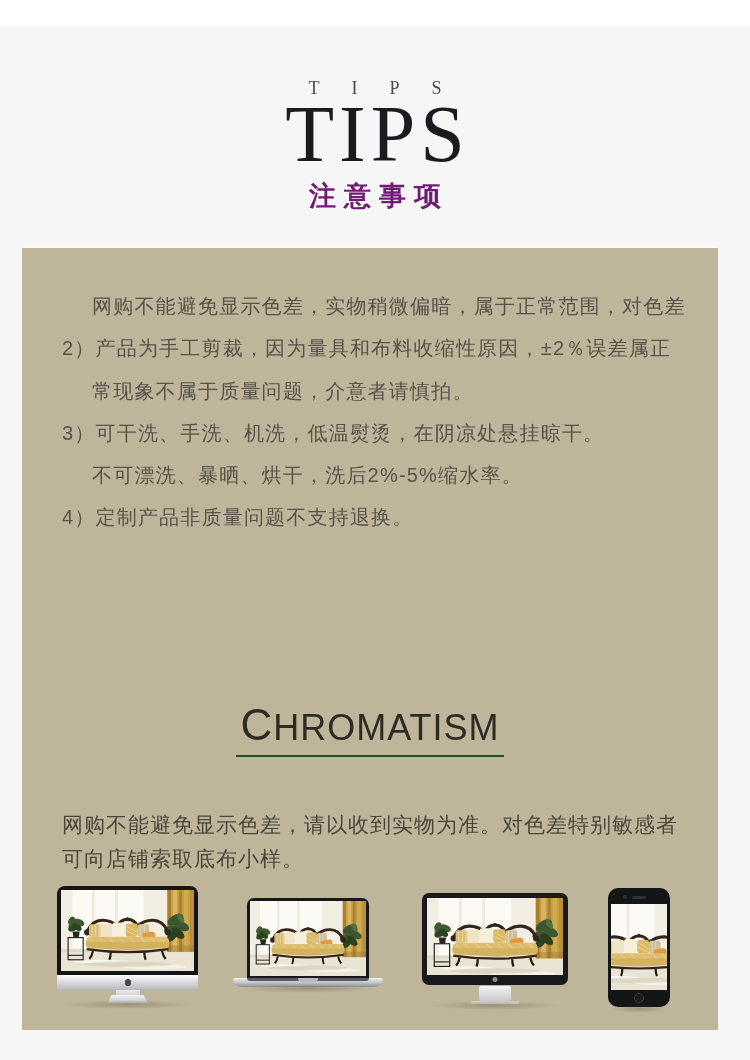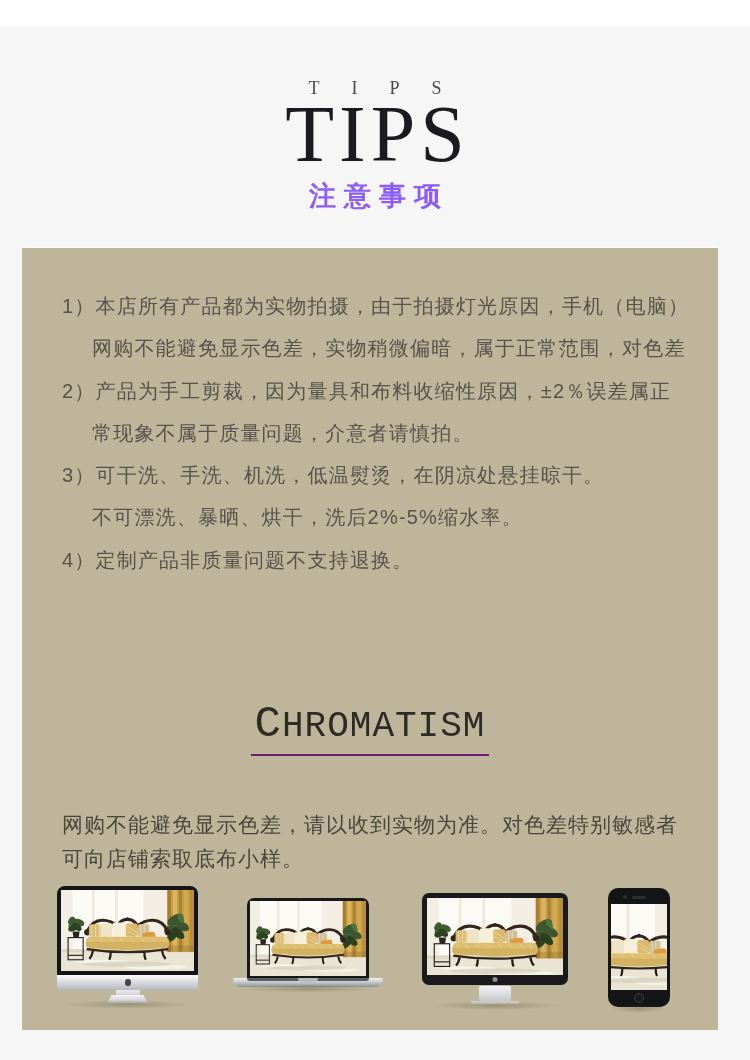--- a/index.html
+++ b/index.html
@@ -17,42 +17,42 @@
     font-family:"Liberation Serif","DejaVu Serif",serif;
     font-size:18px; color:#4b4b4f; letter-spacing:32px; text-indent:32px;
   }
   .big-title {
     position:absolute; top:94px; left:0; width:750px; text-align:center;
     font-family:"Liberation Serif","DejaVu Serif",serif; font-weight:400;
     font-size:80px; line-height:1; color:#1b1b1f; letter-spacing:5px; text-indent:5px;
   }
   .subtitle {
     position:absolute; top:178px; left:0; width:750px; text-align:center;
-    font-size:27px; font-weight:bold; color:#8b5cf6; letter-spacing:8px; text-indent:8px;
+    font-size:27px; font-weight:bold; color:#701a75; letter-spacing:8px; text-indent:8px;
   }
 
   
   .panel {
     position:absolute; left:22px; top:248px; width:696px; height:782px;
     background:#bfb59b;
     box-shadow:0 -2px 3px -1px rgba(255,255,255,.9);
   }
   .notes {
     position:absolute; left:40px; right:26px; top:37px;
     font-size:20px; line-height:42.3px; letter-spacing:1.2px; color:#57524a;
   }
   .note-line { display:block; }
   .note-line.cont { padding-left:30px; }
 
   .chrom { position:absolute; top:455px; left:0; width:100%; text-align:center; }
   .chrom-title {
     display:inline-block;
-    font-family:Liberation Mono, monospace; font-weight:400;
+    font-family:Liberation Sans, sans-serif; font-weight:400;
     font-size:36px; line-height:43px; color:#2e2b25; letter-spacing:1px;
-    border-bottom:2px solid #701a75; padding:0 4px 6px;
+    border-bottom:2px solid #14532d; padding:0 4px 6px;
   }
   .chrom-title::first-letter { font-size:44px; }
   .chrom-sub {
     margin-top:9px; font-size:20px; font-weight:bold; color:#1e1d1a;
     letter-spacing:5px; text-indent:5px;
   }
   .chrom-para {
     position:absolute; left:40px; right:26px; top:560px;
     font-size:21px; line-height:34px; letter-spacing:1px; color:#4a463c;
   }
@@ -125,21 +125,20 @@
   <div class="top-strip"></div>
 
   <div class="eyebrow">TIPS</div>
   <h1 class="big-title">TIPS</h1>
   <div class="subtitle">注意事项</div>
 
   <section class="panel">
 
     <div class="notes">
       <p class="note">
-        <span class="note-line">1）本店所有产品都为实物拍摄，由于拍摄灯光原因，手机（电脑）</span>
         <span class="note-line cont">网购不能避免显示色差，实物稍微偏暗，属于正常范围，对色差</span>
       </p>
       <p class="note">
         <span class="note-line">2）产品为手工剪裁，因为量具和布料收缩性原因，±2％误差属正</span>
         <span class="note-line cont">常现象不属于质量问题，介意者请慎拍。</span>
       </p>
       <p class="note">
         <span class="note-line">3）可干洗、手洗、机洗，低温熨烫，在阴凉处悬挂晾干。</span>
         <span class="note-line cont">不可漂洗、暴晒、烘干，洗后2%-5%缩水率。</span>
       </p>

